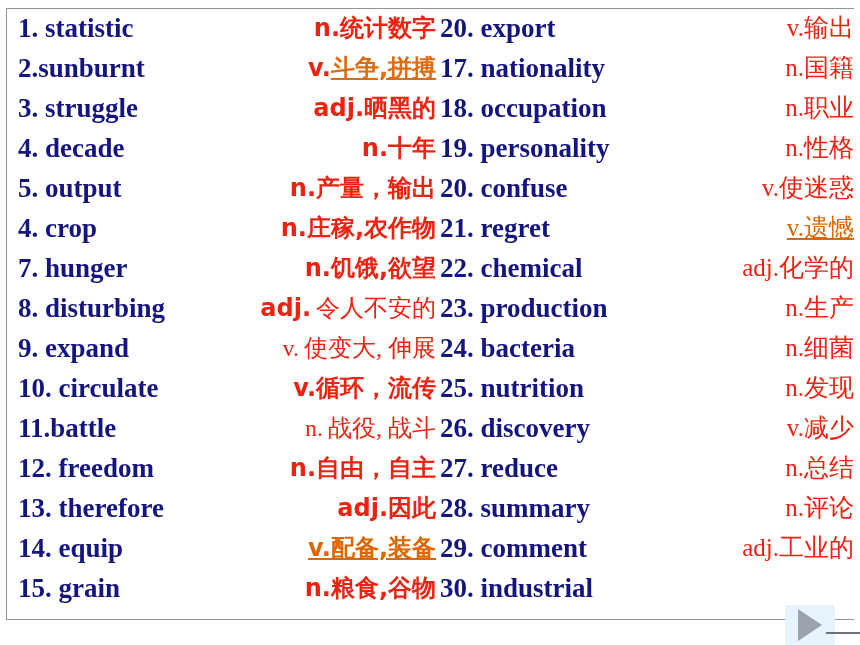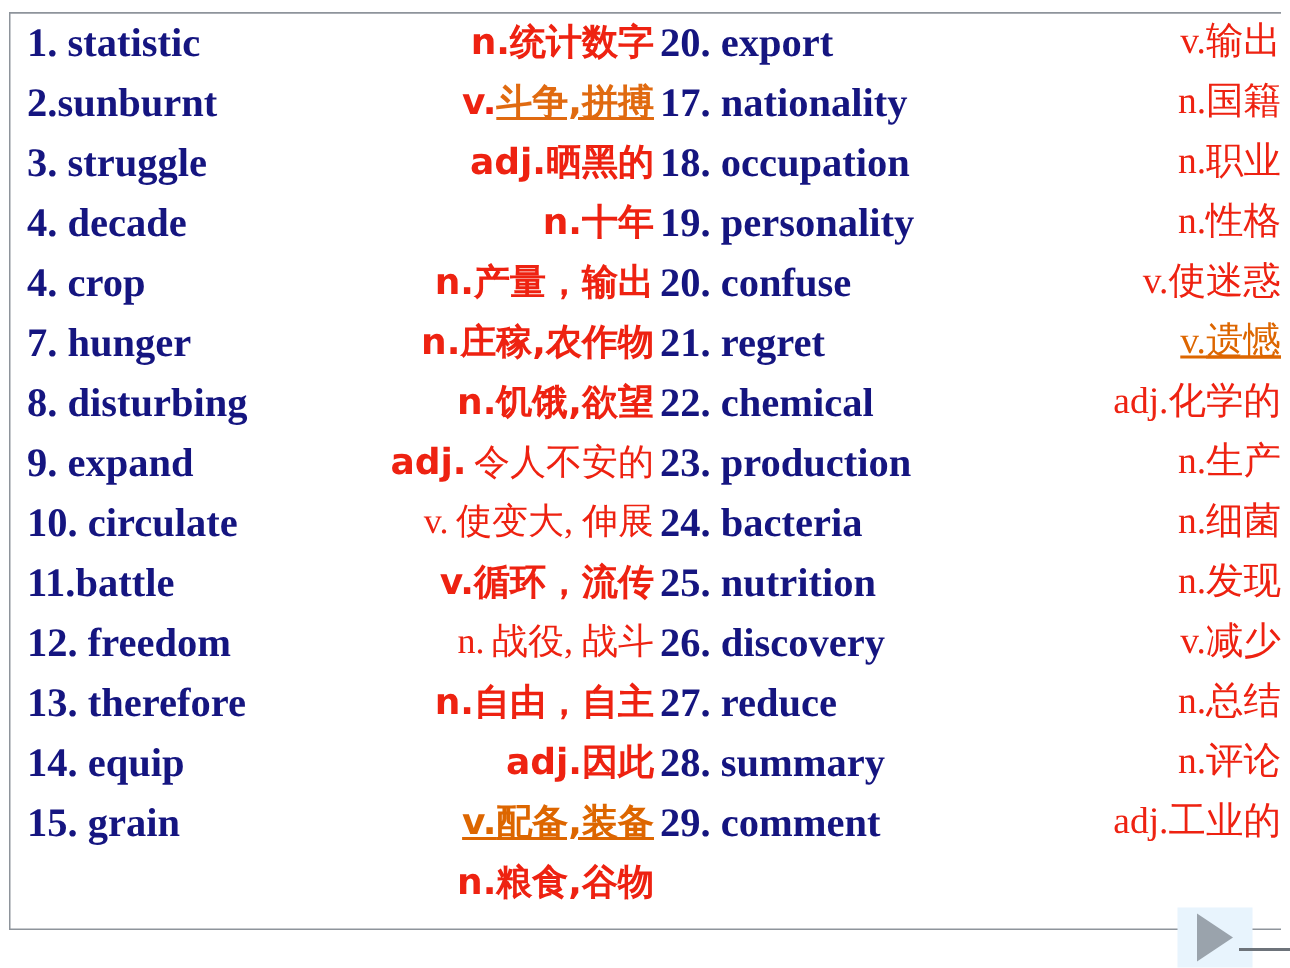--- a/index.html
+++ b/index.html
@@ -164,20 +164,21 @@
 <div id="slide">
 
   <div id="content-frame"></div>
   <div id="frame-top-extension"></div>
 
   <div class="col" id="col-words-left">
       <div class="word-row">1. statistic</div>
       <div class="word-row">2.sunburnt</div>
       <div class="word-row">3. struggle</div>
       <div class="word-row">4. decade</div>
+      <div class="word-row">5. output</div>
       <div class="word-row">4. crop</div>
       <div class="word-row">7. hunger</div>
       <div class="word-row">8. disturbing</div>
       <div class="word-row">9. expand</div>
       <div class="word-row">10. circulate</div>
       <div class="word-row">11.battle</div>
       <div class="word-row">12. freedom</div>
       <div class="word-row">13. therefore</div>
       <div class="word-row">14. equip</div>
       <div class="word-row">15. grain</div>
@@ -207,20 +208,21 @@
       <div class="word-row">20. confuse</div>
       <div class="word-row">21. regret</div>
       <div class="word-row">22. chemical</div>
       <div class="word-row">23. production</div>
       <div class="word-row">24. bacteria</div>
       <div class="word-row">25. nutrition</div>
       <div class="word-row">26. discovery</div>
       <div class="word-row">27. reduce</div>
       <div class="word-row">28. summary</div>
       <div class="word-row">29. comment</div>
+      <div class="word-row">30. industrial</div>
     </div>
   <div class="col" id="col-defs-right">
       <div class="def-row"><span class="pos">v.</span><span class="cn">输出</span></div>
       <div class="def-row"><span class="pos">n.</span><span class="cn">国籍</span></div>
       <div class="def-row"><span class="pos">n.</span><span class="cn">职业</span></div>
       <div class="def-row"><span class="pos">n.</span><span class="cn">性格</span></div>
       <div class="def-row"><span class="pos">v.</span><span class="cn">使迷惑</span></div>
       <div class="def-row highlight underline-all"><span class="pos">v.</span><span class="cn">遗憾</span></div>
       <div class="def-row"><span class="pos">adj.</span><span class="cn">化学的</span></div>
       <div class="def-row"><span class="pos">n.</span><span class="cn">生产</span></div>

